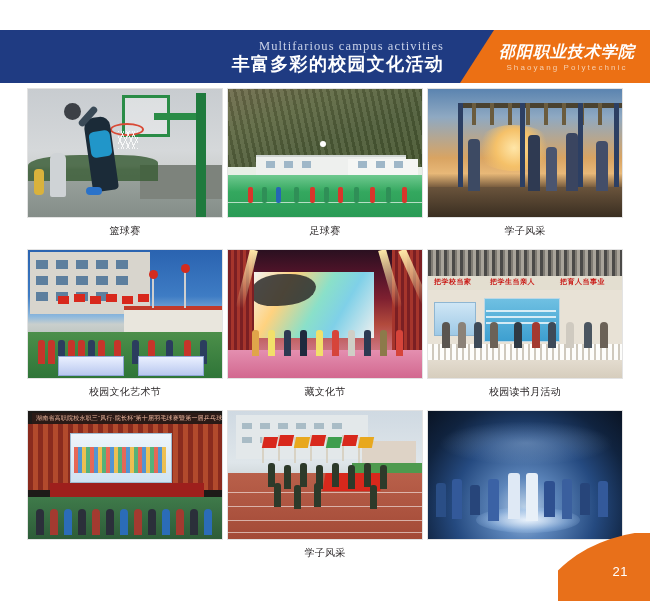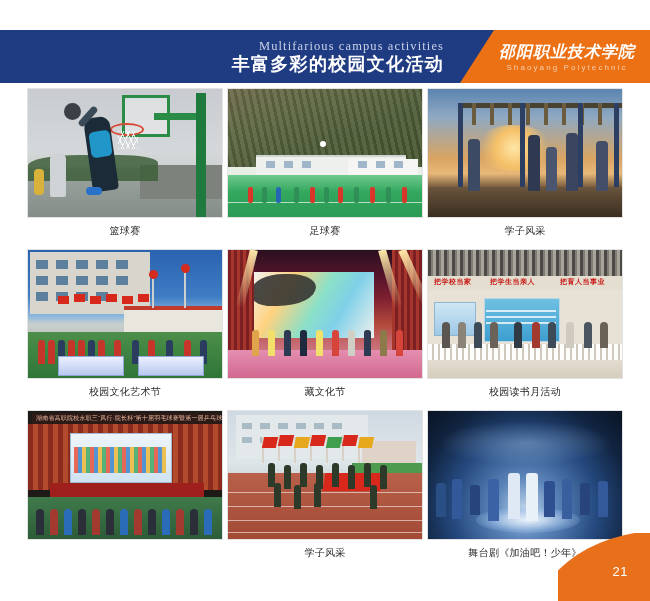--- a/index.html
+++ b/index.html
@@ -496,21 +496,20 @@
           <div class="pf" style="left:24px;bottom:20px;width:10px;height:40px;background:#33599a"></div>
           <div class="pf" style="left:42px;bottom:24px;width:10px;height:30px;background:#27457a"></div>
           <div class="pf" style="left:60px;bottom:18px;width:11px;height:42px;background:#3b62a5"></div>
           <div class="pf" style="left:80px;bottom:20px;width:12px;height:46px;background:#dfe9f5"></div>
           <div class="pf" style="left:98px;bottom:18px;width:12px;height:48px;background:#e8f0f8"></div>
           <div class="pf" style="left:116px;bottom:22px;width:11px;height:36px;background:#2e5090"></div>
           <div class="pf" style="left:134px;bottom:20px;width:10px;height:40px;background:#3a5f9e"></div>
           <div class="pf" style="left:152px;bottom:24px;width:10px;height:32px;background:#27457a"></div>
           <div class="pf" style="left:170px;bottom:22px;width:10px;height:36px;background:#33599a"></div>
         </div>
-        <div class="caption">舞台剧《加油吧！少年》</div>
       </div>
 
     </div>
   </div>
 
   <div class="corner">
     <div class="corner-shape"></div>
     <div class="page-num">21</div>
   </div>
 

